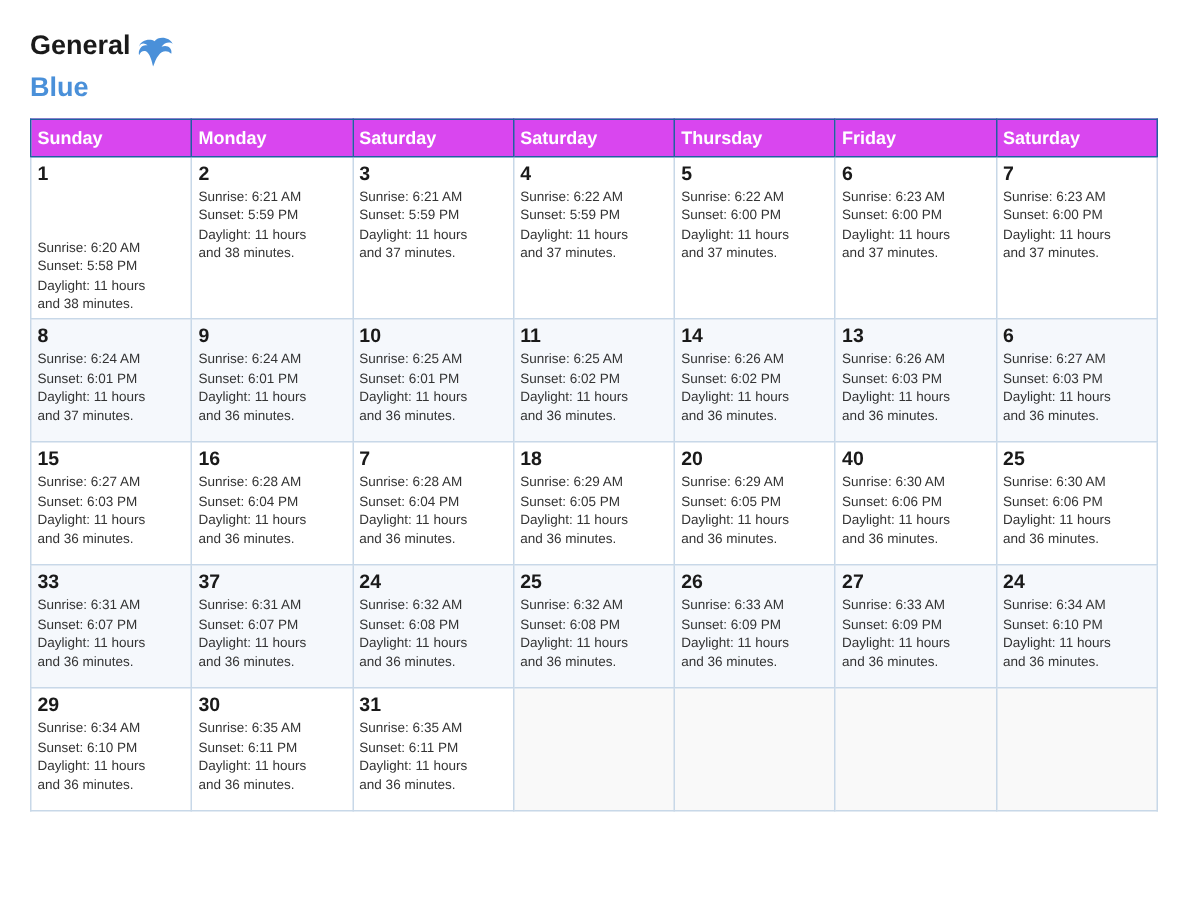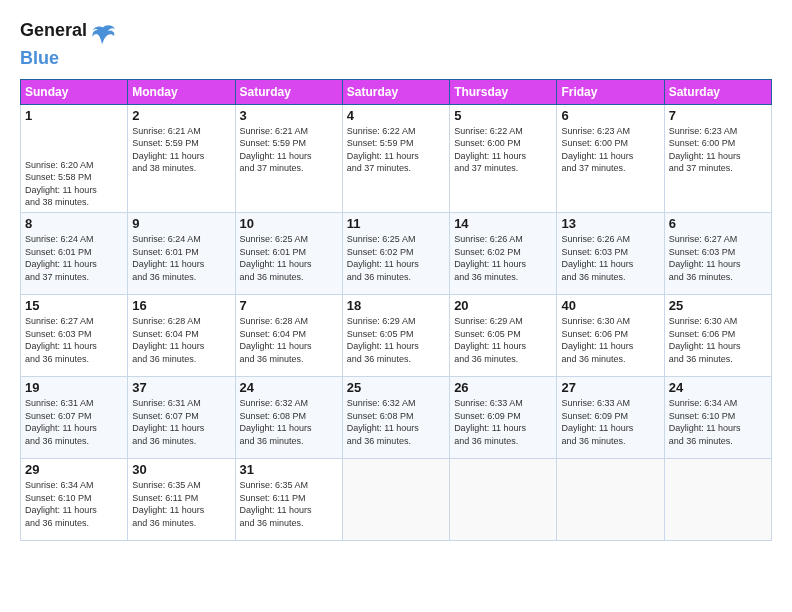--- a/index.html
+++ b/index.html
@@ -270,21 +270,21 @@
           <td>
             <span class="day-number">25</span>
             <div class="day-info" style="white-space: pre-line;">Sunrise: 6:30 AM
 Sunset: 6:06 PM
 Daylight: 11 hours
 and 36 minutes.</div>
           </td>
         </tr>
         <tr>
           <td>
-            <span class="day-number">19</span>
+            <span class="day-number">33</span>
             <div class="day-info" style="white-space: pre-line;">Sunrise: 6:31 AM
 Sunset: 6:07 PM
 Daylight: 11 hours
 and 36 minutes.</div>
           </td>
           <td>
             <span class="day-number">37</span>
             <div class="day-info" style="white-space: pre-line;">Sunrise: 6:31 AM
 Sunset: 6:07 PM
 Daylight: 11 hours

